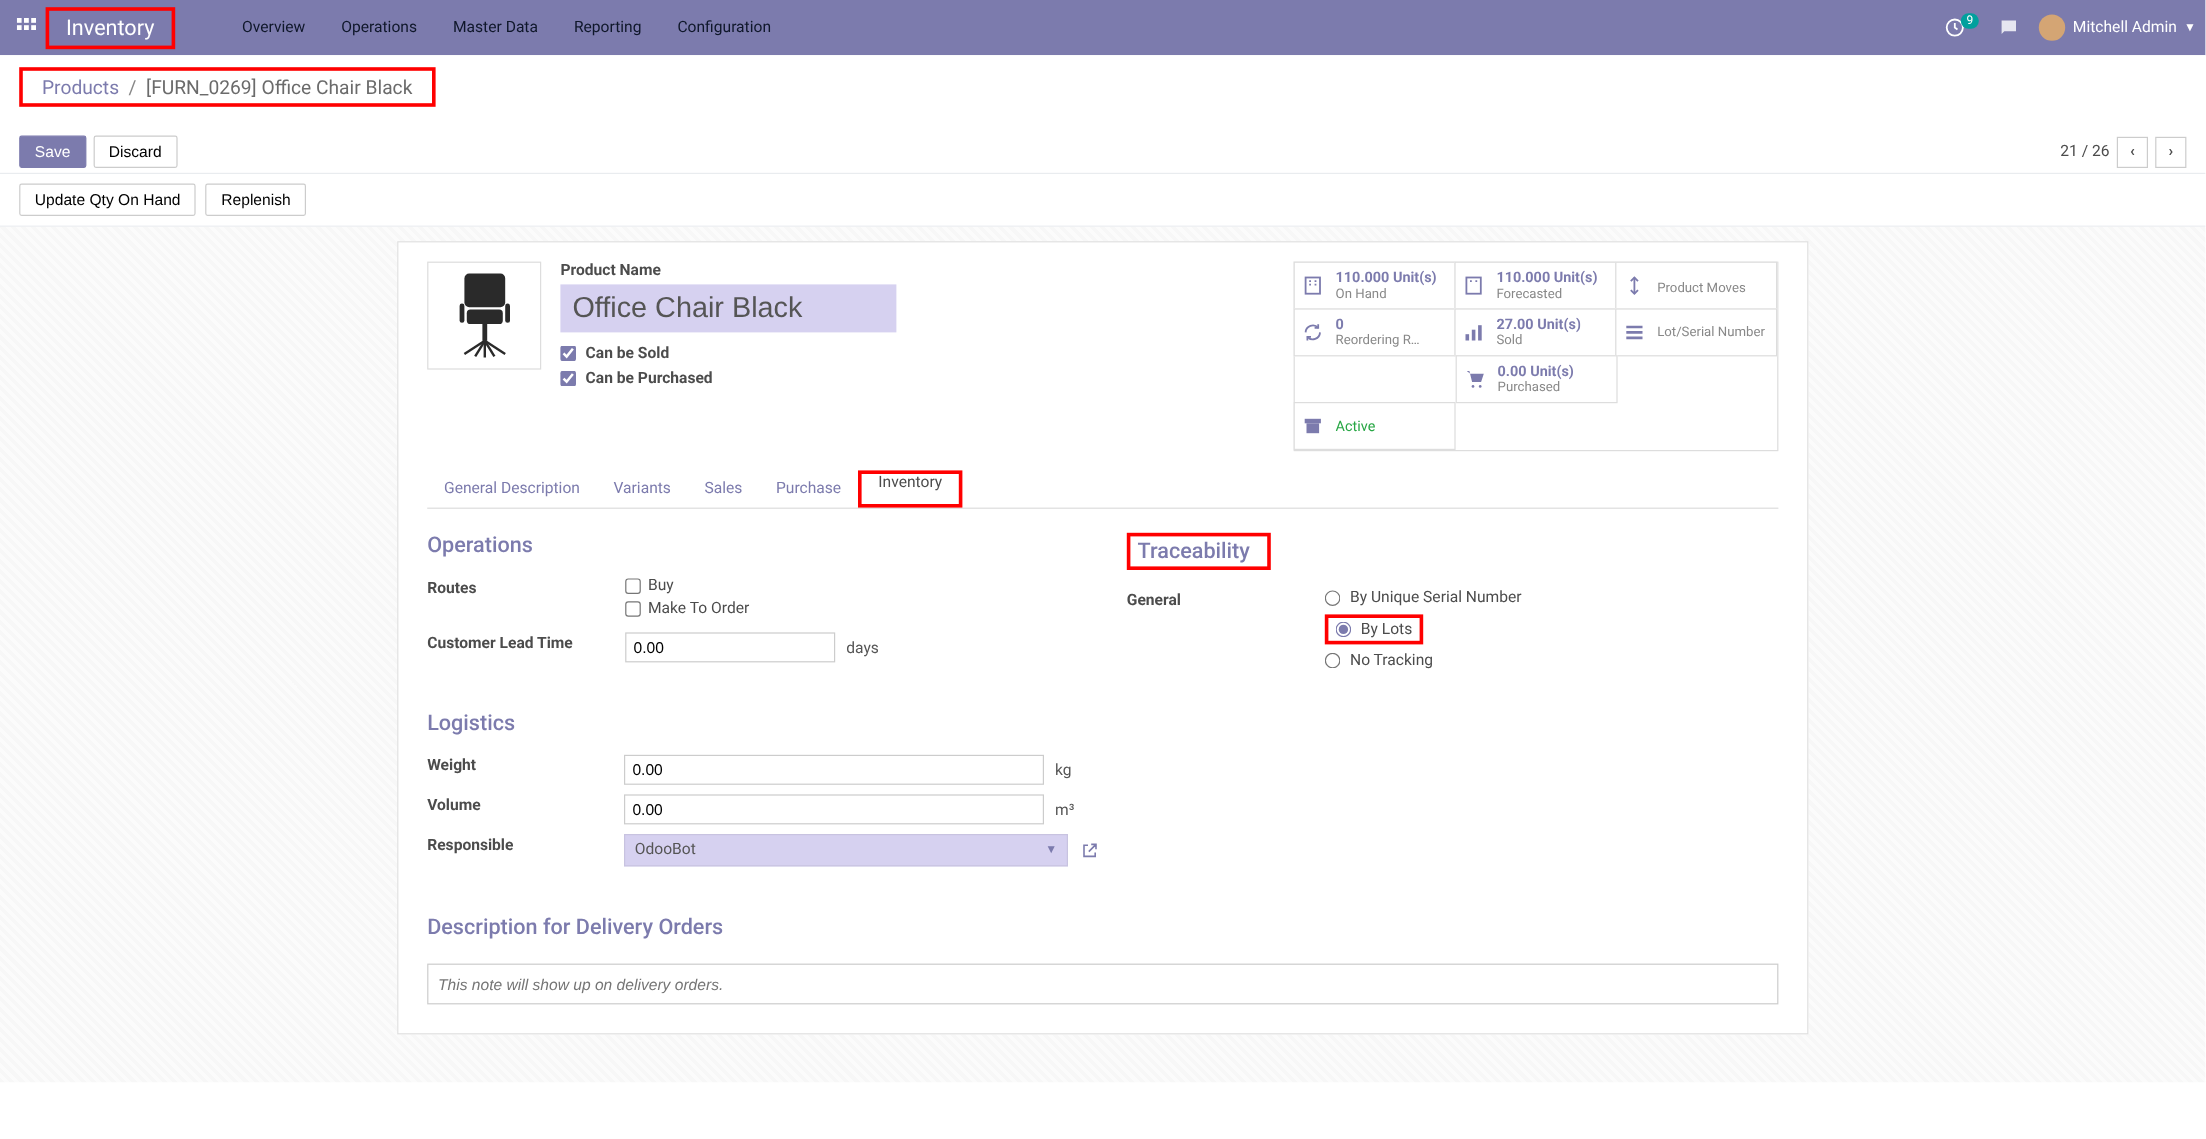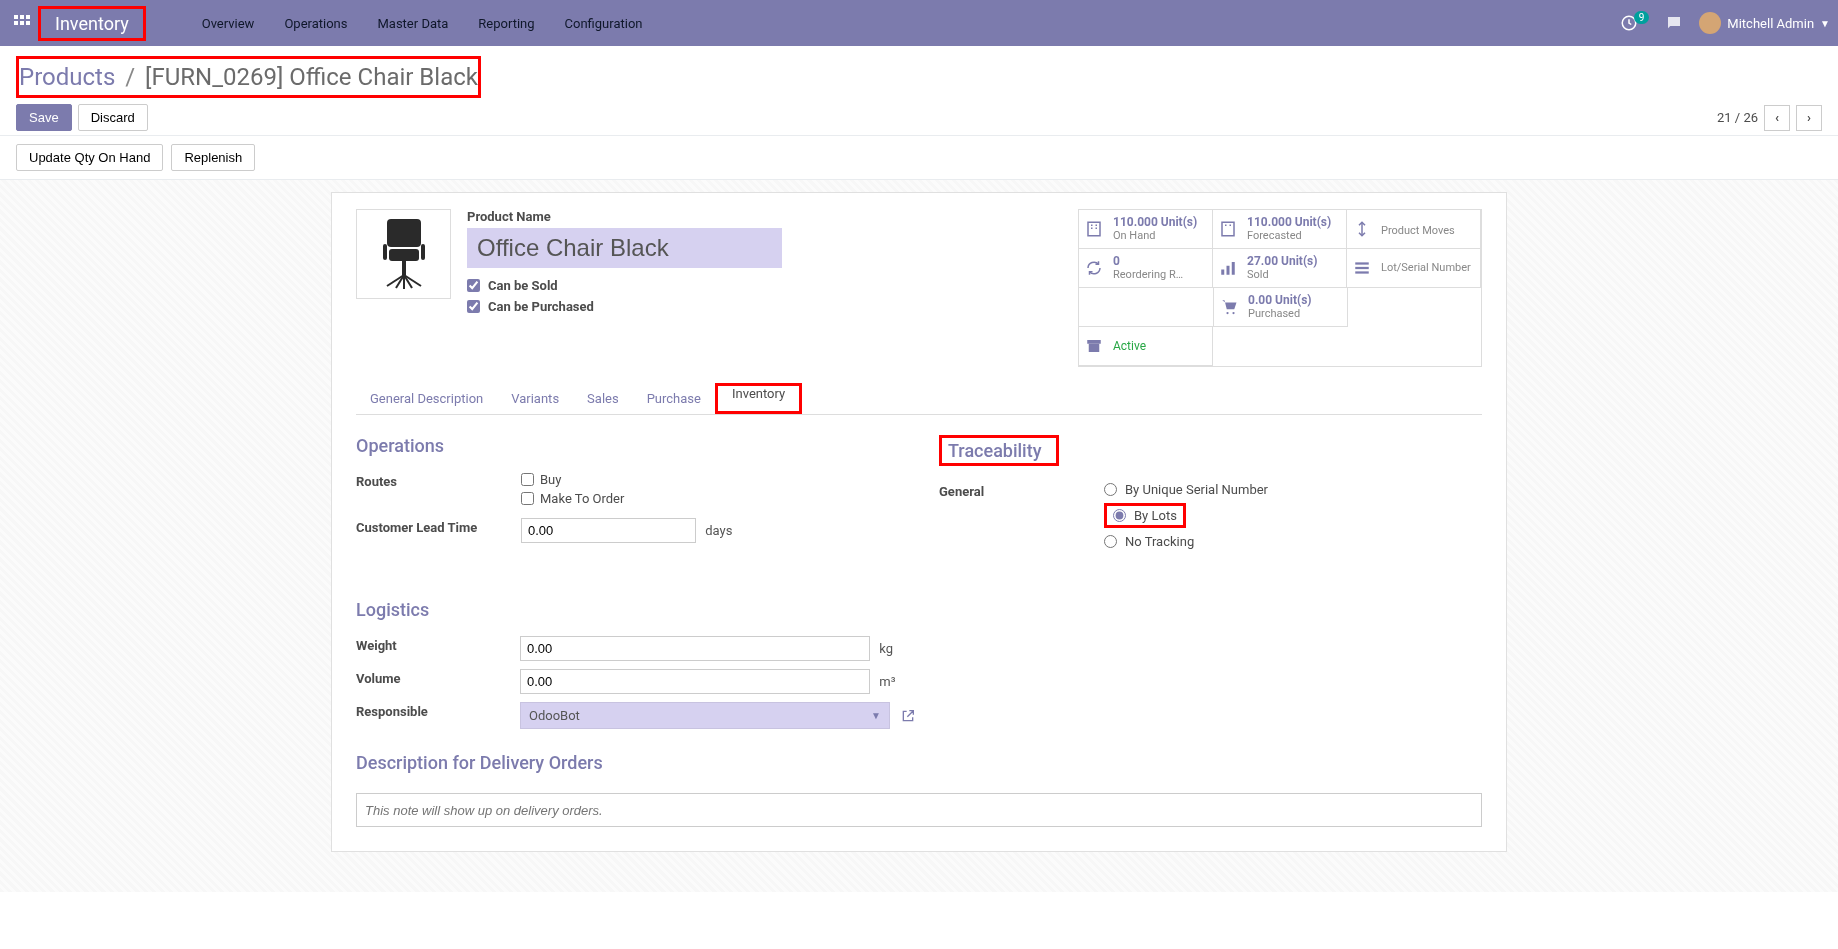--- a/index.html
+++ b/index.html
@@ -9,21 +9,21 @@
 .topnav .brand { font-size: 18px; color: #fff; padding: 4px 14px; margin: 0 2px; border: 3px solid #ff0000; cursor: pointer; }
 .topnav .menu { display: flex; gap: 2px; margin-left: 40px; }
 .topnav .menu a { color: #0f172a; text-decoration: none; padding: 8px 14px; font-size: 13px; cursor: pointer; }
 .topnav .right { margin-left: auto; display: flex; align-items: center; gap: 16px; }
 .topnav .right .badge-wrap { position: relative; display: flex; align-items: center; cursor: pointer; }
 .topnav .right .badge { background: #00a09d; color: #fff; font-size: 10px; border-radius: 8px; padding: 1px 5px; margin-left: -4px; position: relative; top: -6px; }
 .topnav .right .user { display: flex; align-items: center; gap: 6px; cursor: pointer; }
 .topnav .right .avatar { width: 22px; height: 22px; border-radius: 50%; background: #d4a574; }
 
 .subheader { background: #fff; padding: 10px 16px 4px 16px; border-bottom: 1px solid #e9ecef; }
-.breadcrumb { font-size: 24px; padding: 4px 0; border: 3px solid #ff0000; display: inline-block; margin-bottom: 6px; }
+.breadcrumb { font-size: 16px; padding: 4px 16px; border: 3px solid #ff0000; display: inline-block; margin-bottom: 24px; }
 .breadcrumb a { color: #7c7bad; text-decoration: none; cursor: pointer; }
 .breadcrumb .sep { color: #888; margin: 0 4px; }
 .breadcrumb .current { color: #6b6b6b; }
 .actions-row { display: flex; align-items: center; justify-content: space-between; }
 .actions-row .left { display: flex; gap: 6px; }
 .actions-row .btn { padding: 5px 12px; border: 1px solid #ccc; background: #fff; cursor: pointer; font-size: 13px; border-radius: 2px; }
 .actions-row .btn.primary { background: #7c7bad; color: #fff; border-color: #7c7bad; }
 .actions-row .pager { display: flex; align-items: center; gap: 6px; }
 .actions-row .pager .pg-btn { width: 26px; height: 26px; border: 1px solid #ccc; background: #fff; cursor: pointer; display: flex; align-items: center; justify-content: center; font-weight: bold; }
 
@@ -31,21 +31,21 @@
 .toolbar2 .btn { padding: 5px 12px; border: 1px solid #ccc; background: #fff; cursor: pointer; font-size: 13px; border-radius: 2px; }
 
 .content-outer { background: repeating-linear-gradient(45deg,#f7f7f7,#f7f7f7 3px,#fbfbfb 3px,#fbfbfb 6px); padding: 12px 0 40px 0; min-height: 700px; }
 .form-sheet { background: #fff; border: 1px solid #e0e0e0; width: 1176px; max-width: 96%; margin: 0 auto; padding: 16px 24px 24px 24px; }
 
 .top-row { display: flex; align-items: flex-start; gap: 16px; }
 .product-image { width: 95px; height: 90px; border: 1px solid #ddd; display: flex; align-items: center; justify-content: center; cursor: pointer; }
 .product-image svg { width: 70px; height: 80px; }
 .product-main { flex: 1; }
 .prod-label { font-size: 13px; font-weight: bold; color: #4c4c4c; margin-bottom: 4px; }
-.prod-name { background: #d6d1f0; border: none; font-size: 24px; padding: 6px 10px; width: 315px; color: #555; outline: none; }
+.prod-name { background: #d6d1f0; border: none; font-size: 24px; padding: 6px 10px; width: 280px; color: #555; outline: none; }
 .checks { margin-top: 10px; display: flex; flex-direction: column; gap: 6px; }
 .checks label { display: flex; align-items: center; gap: 8px; font-weight: bold; color: #4c4c4c; cursor: pointer; }
 .checks input { accent-color: #7c7bad; }
 
 .stat-buttons { border: 1px solid #ddd; display: flex; flex-wrap: wrap; width: 404px; }
 .stat-btn { border: 1px solid #ddd; margin: -1px 0 0 -1px; width: 135px; height: 40px; display: flex; align-items: center; gap: 6px; padding: 4px 6px; cursor: pointer; background: #fff; }
 .stat-btn .sicon { color: #7c7bad; width: 22px; text-align: center; }
 .stat-btn .stxt { display: flex; flex-direction: column; line-height: 1.1; overflow: hidden; }
 .stat-btn .stxt .v { color: #7c7bad; font-weight: bold; font-size: 12px; white-space: nowrap; }
 .stat-btn .stxt .l { color: #888; font-size: 11px; white-space: nowrap; overflow: hidden; text-overflow: ellipsis; }
@@ -350,21 +350,21 @@
                 <div class="radio-row">
                     <input type="radio" name="trk" style=""> 
                     <span>No Tracking</span>
                   </div>
               </div>
             </div>
           </div>
         </div>
       </div>
 
-      <div style="margin-top:40px;">
+      <div style="margin-top:24px;">
         <h2 class="sec">Logistics</h2>
         <div class="form-table" style="max-width:560px;">
           <div class="form-row">
             <div class="flabel">Weight</div>
             <div class="fval">
               <input type="text" class="wide" value="0.00" style="">
               <span class="suffix">kg</span>
             </div>
           </div>
           <div class="form-row">
@@ -386,20 +386,20 @@
                   <svg width="16" height="16" viewBox="0 0 24 24" fill="none" stroke="#7c7bad" stroke-width="2">
                       <path d="M14 4h6v6M20 4l-9 9M19 14v5H5V5h5"></path>
                     </svg>
                 </span>
               </div>
             </div>
           </div>
         </div>
       </div>
 
-      <div style="margin-top:19px;">
+      <div style="margin-top:36px;">
         <h2 class="sec">Description for Delivery Orders</h2>
         <input type="text" class="desc-area" placeholder="This note will show up on delivery orders." style="">
       </div>
 
     </div>
   </div>
 </div>
 
 </body></html>

